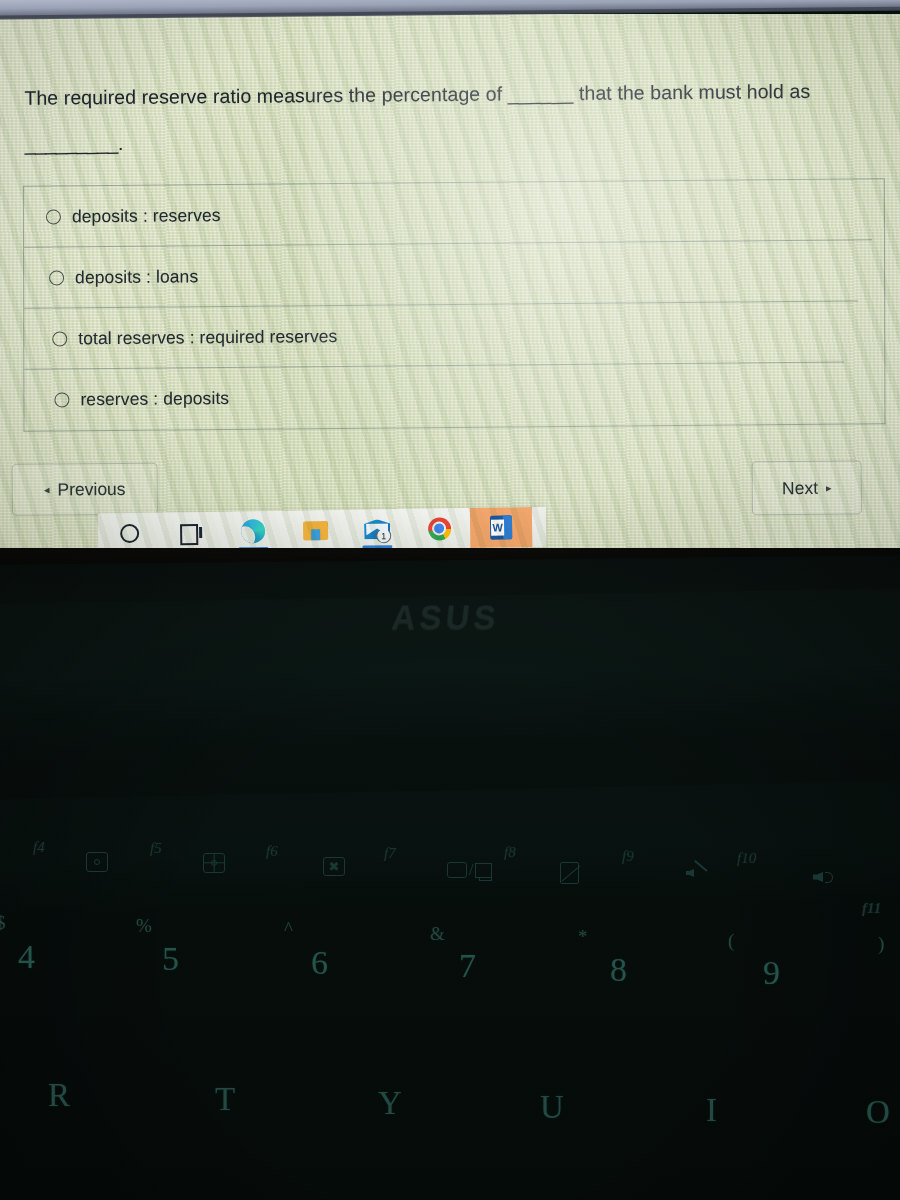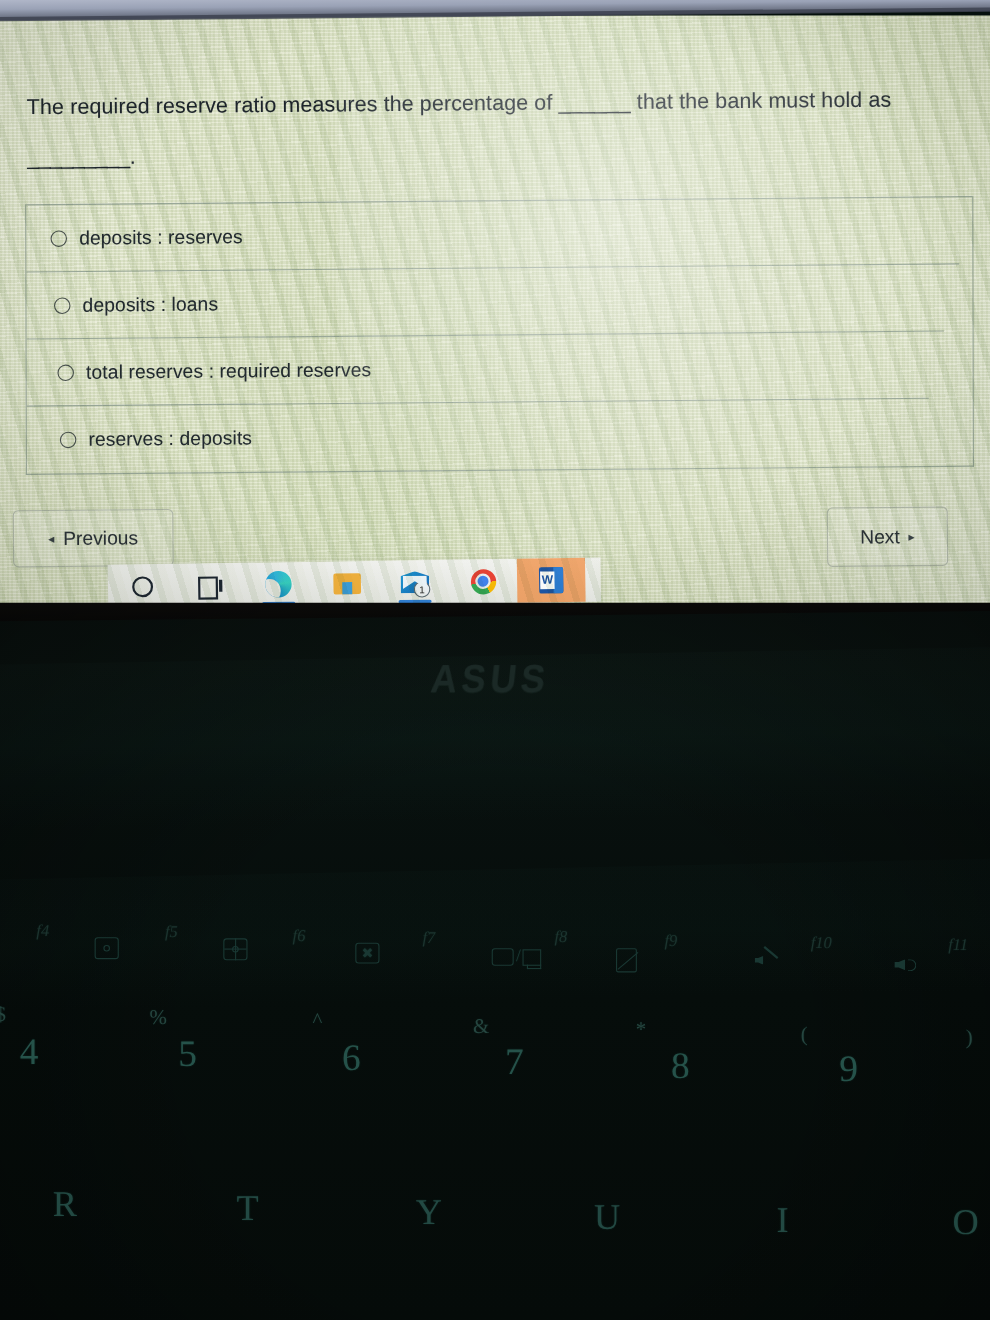--- a/index.html
+++ b/index.html
@@ -420,31 +420,31 @@
       <span class="kmonitor"></span>
         <span class="kslash">/</span>
         <span class="kpc"></span>
     </span>
 
     <span class="key fn" style="left:504px; top:844px;">f8</span>
     <span class="key fnicon blur-soft" style="left:560px;top:862px;">
       <span class="ktouchpad"></span>
     </span>
 
-    <span class="key fn" style="left:604px; top:848px;">f9</span>
+    <span class="key fn" style="left:622px; top:848px;">f9</span>
     <span class="key fnicon blur-soft" style="left:685px;top:864px;">
       <span class="kmute"></span>
     </span>
 
     <span class="key fn" style="left:737px; top:850px;">f10</span>
     <span class="key fnicon blur-soft" style="left:812px;top:868px;">
       <span class="kspk"></span>
     </span>
 
-    <span class="key fn" style="left:862px; top:852px;">f11</span>
+    <span class="key fn" style="left:862px; top:900px;font-weight:bold;">f11</span>
   </div>
 
   <div class="krow" style="top:0;left:0;height:0;">
     <span class="key sym blur-soft" style="left:-4px; top:912px;">$</span>
     <span class="key num blur-soft" style="left:18px;  top:938px;">4</span>
 
     <span class="key sym blur-soft" style="left:136px; top:915px;">%</span>
     <span class="key num blur-soft" style="left:162px; top:940px;">5</span>
 
     <span class="key sym blur-soft" style="left:284px; top:918px;">^</span>

